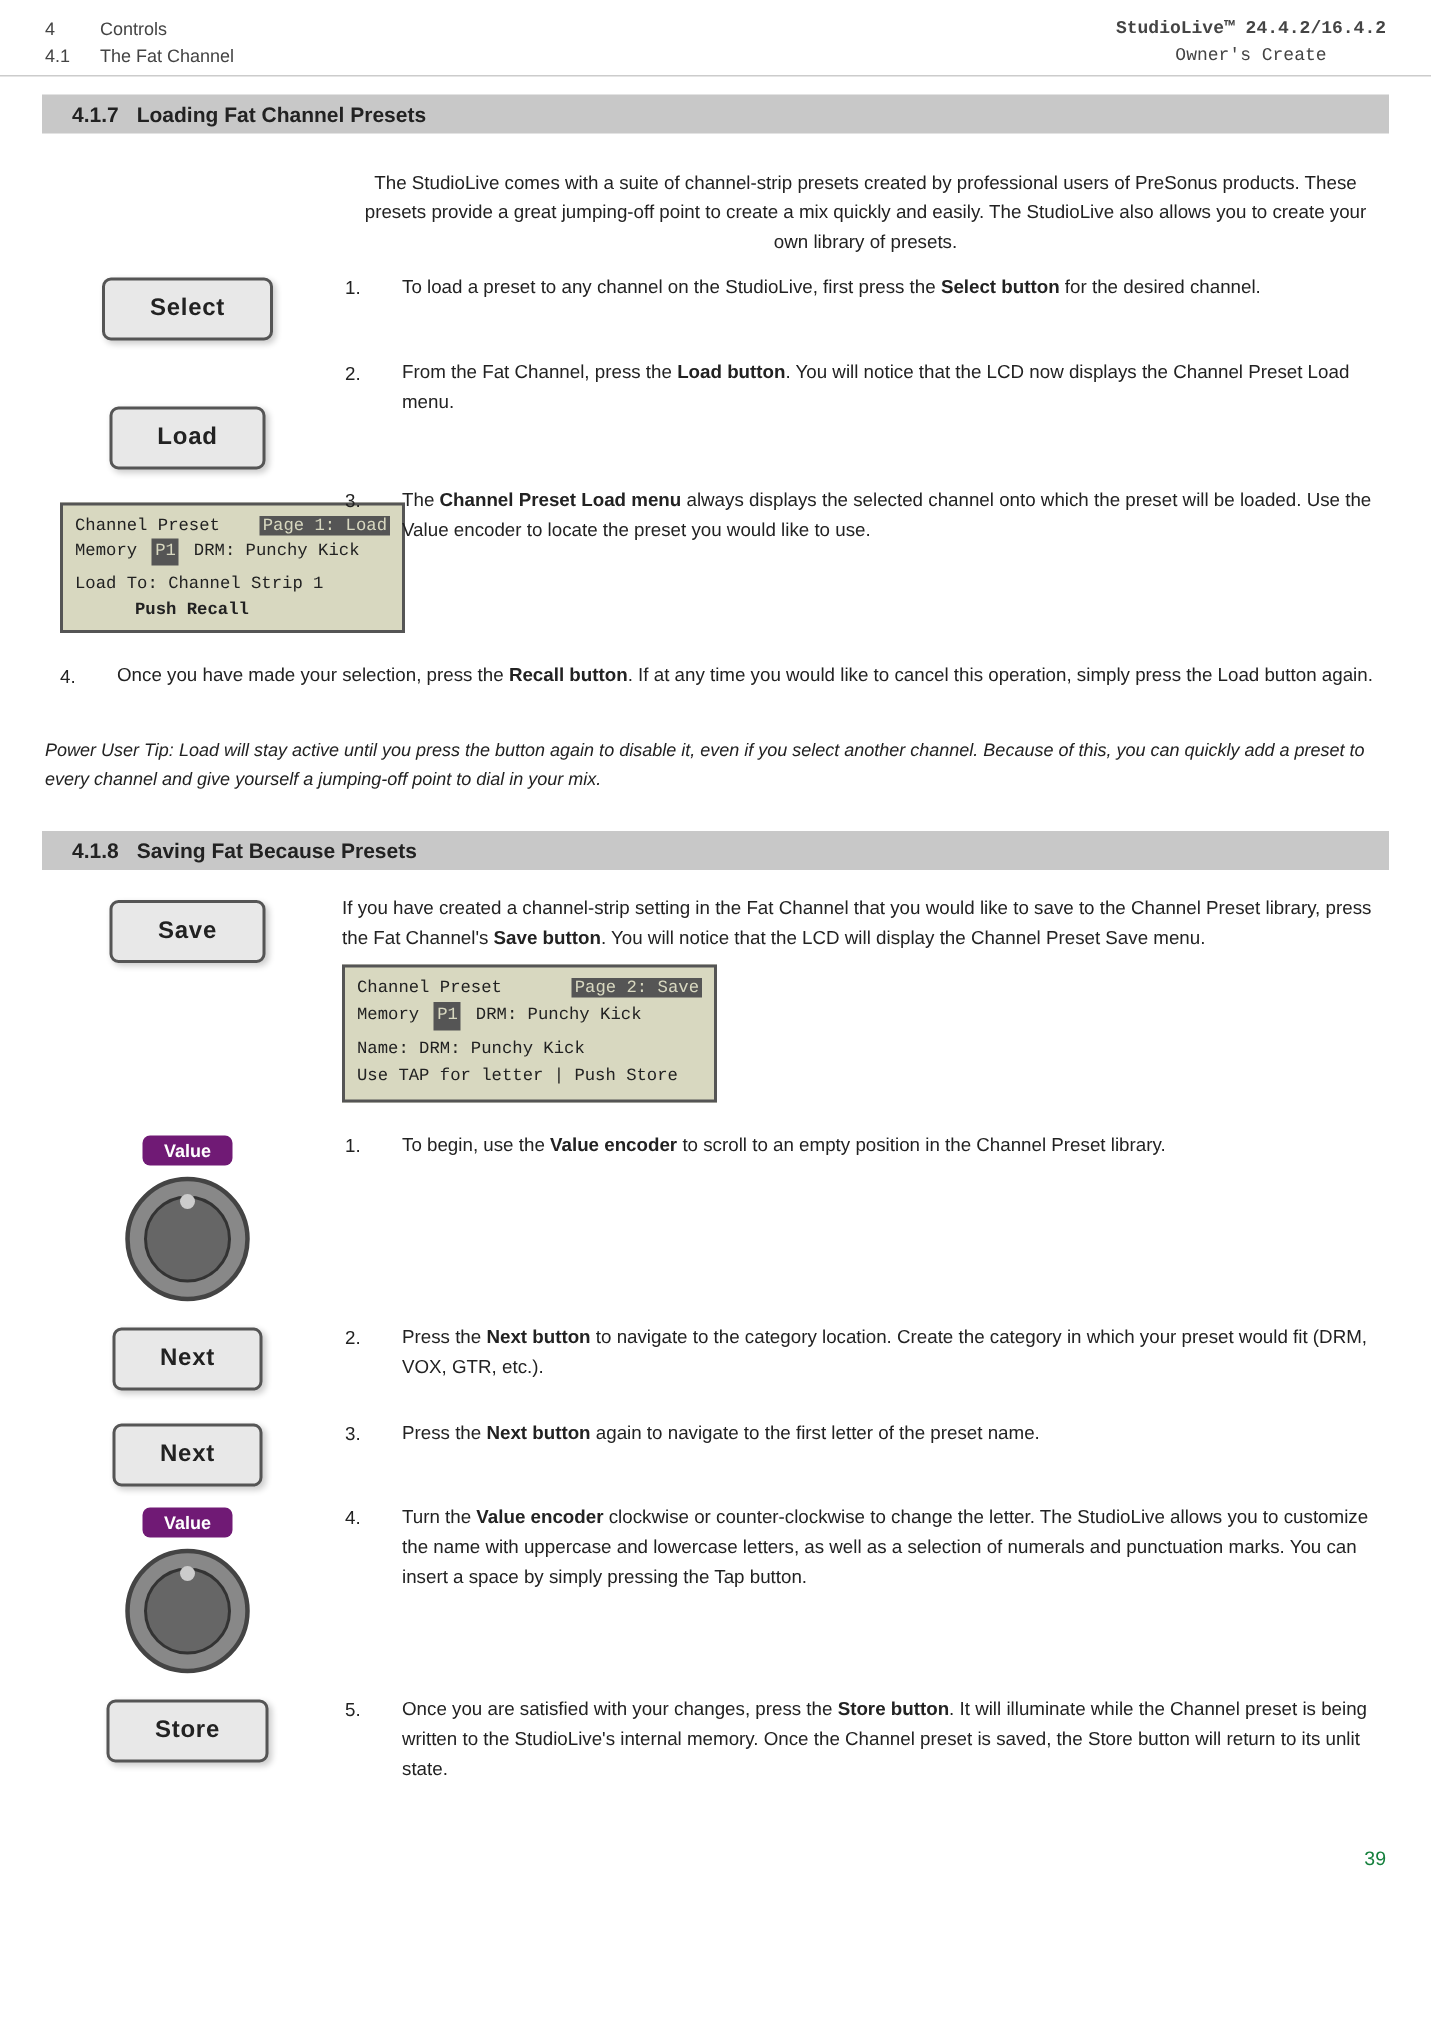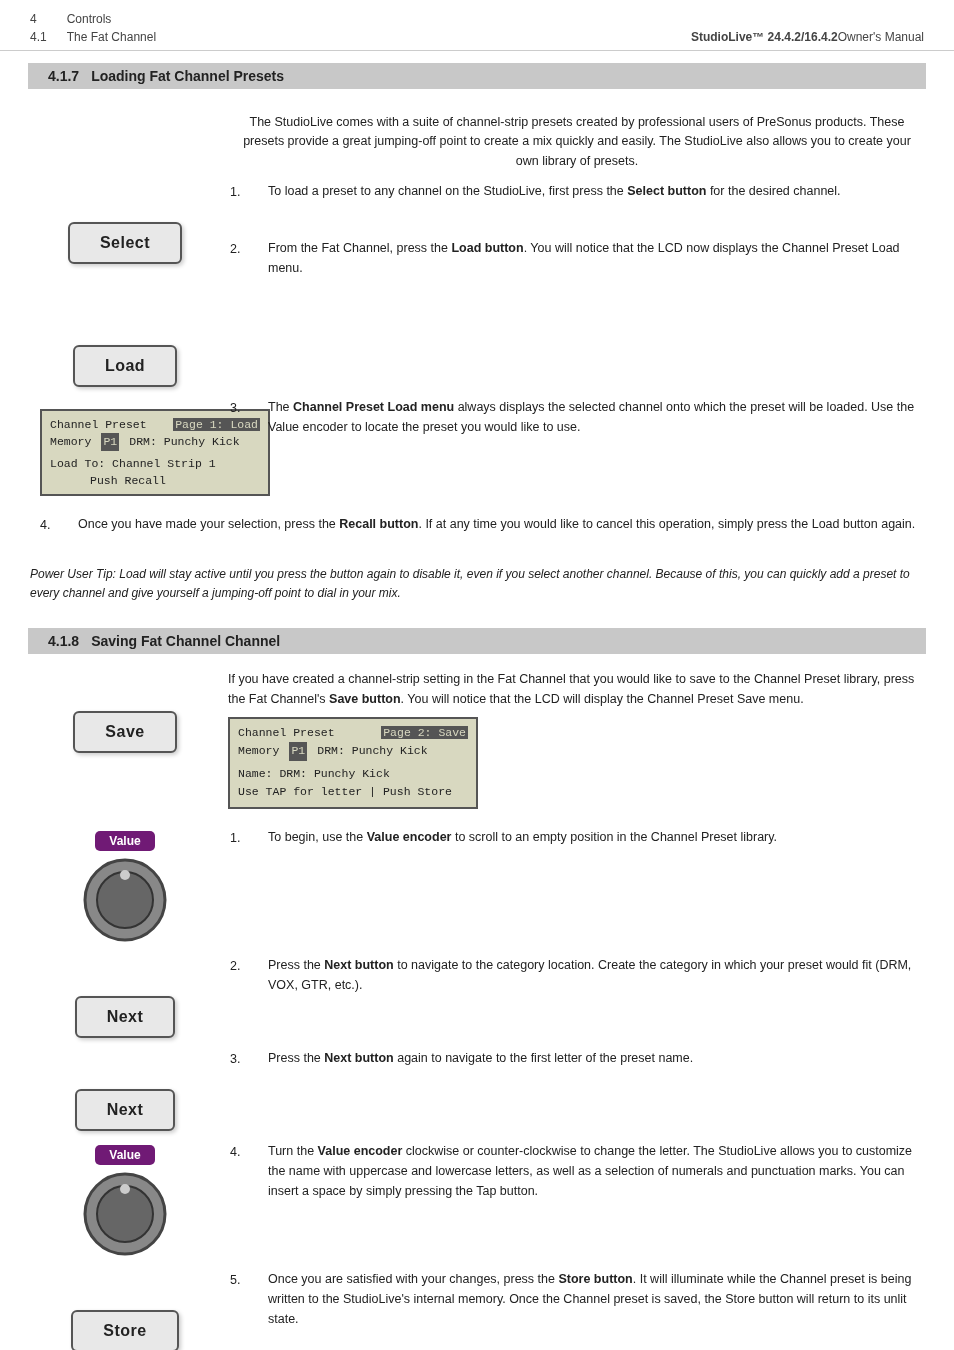--- a/index.html
+++ b/index.html
@@ -17,21 +17,21 @@
       display: flex;
       justify-content: space-between;
       padding: 10px 30px 4px 30px;
       font-size: 12px;
       color: #444;
       border-bottom: 1px solid #ccc;
     }
     .page-header-left { display: flex; gap: 20px; }
     .page-header-col { display: flex; flex-direction: column; }
     .page-header-col span { line-height: 1.5; }
-    .page-header-right { display: flex; flex-direction: row; align-items: flex-end; }
+    .page-header-right { display: flex; flex-direction: column; align-items: center; font-family: Liberation Mono, monospace; }
     .page-header-right span { line-height: 1.5; }
     .bold { font-weight: bold; }
 
     .section-header {
       background: #c8c8c8;
       padding: 5px 20px;
       font-size: 14px;
       font-weight: bold;
       display: flex;
       align-items: center;
@@ -78,21 +78,20 @@
       border-radius: 6px;
       background: #e8e8e8;
       padding: 10px 30px;
       font-size: 16px;
       font-weight: bold;
       text-align: center;
       min-width: 90px;
       cursor: pointer;
       box-shadow: 2px 2px 4px rgba(0,0,0,0.2);
       letter-spacing: 0.5px;
-      margin-top: 37px;
     }
 
     .lcd-box {
       border: 2px solid #555;
       background: #d8d8c0;
       font-family: 'Courier New', monospace;
       font-size: 11.5px;
       padding: 5px 8px;
       line-height: 1.5;
       margin: 8px 0;
@@ -189,21 +188,21 @@
       <span>4</span>
       <span>4.1</span>
     </div>
     <div class="page-header-col">
       <span>Controls</span>
       <span>The Fat Channel</span>
     </div>
   </div>
   <div class="page-header-right">
     <span class="bold">StudioLive™ 24.4.2/16.4.2</span>
-    <span>Owner's Manual</span>
+    <span>Owner's Create</span>
   </div>
 </div>
 
 <div style="margin: 12px 14px 6px 14px;">
   <div class="section-header">
     <span class="section-number">4.1.7</span>
     <span>Loading Fat Channel Presets</span>
   </div>
 </div>
 
@@ -243,21 +242,21 @@
           <span>Channel Preset</span>
           <span style="margin-left:auto;"><span class="lcd-highlight">Page 1: Load</span></span>
         </div>
         <div class="lcd-row">
           <span>Memory</span>
           <span style="background:#555;color:#d8d8c0;padding:0 2px;margin-left:4px;">P1</span>
           <span style="margin-left:4px;">DRM: Punchy Kick</span>
         </div>
         <div style="height:4px;"></div>
         <div>Load To:  Channel Strip 1</div>
-        <div style="padding-left:40px;">Push Recall</div>
+        <div style="padding-left:40px;font-weight:bold;">Push Recall</div>
       </div>
     </div>
     <div class="right-col">
       <div class="item-row">
         <div class="item-num">3.</div>
         <div class="inner-right">
           The <strong>Channel Preset Load menu</strong> always displays the selected channel onto which the preset will be loaded. Use the Value encoder to locate the preset you would like to use.
         </div>
       </div>
     </div>
@@ -276,21 +275,21 @@
 
   <div class="power-tip">
     <span>Power User Tip: Load will stay active until you press the button again to disable it, even if you select another channel. Because of this, you can quickly add a preset to every channel and give yourself a jumping-off point to dial in your mix.</span>
   </div>
 
 </div>
 
 <div style="margin: 8px 14px 6px 14px;">
   <div class="section-header">
     <span class="section-number">4.1.8</span>
-    <span>Saving Fat Channel Channel</span>
+    <span>Saving Fat Because Presets</span>
   </div>
 </div>
 
 <div class="page-content">
 
   <div class="two-col">
     <div class="left-col">
       <div class="button-rect">Save</div>
     </div>
     <div class="right-col saving-intro">

